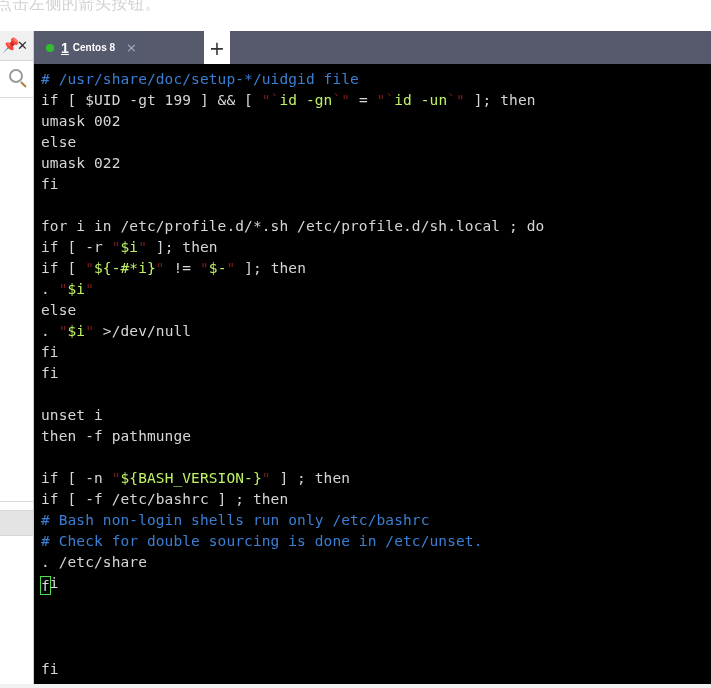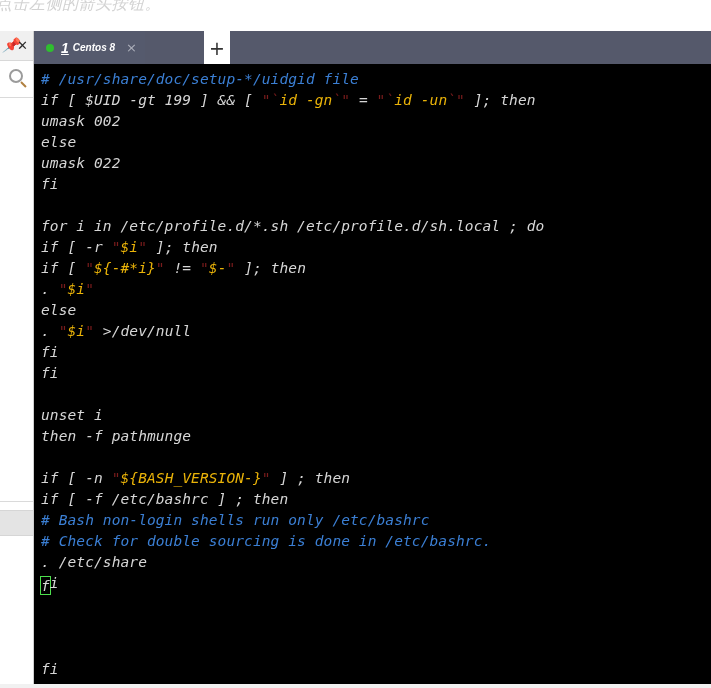--- a/index.html
+++ b/index.html
@@ -7,21 +7,20 @@
     padding: 0;
     background: #ffffff;
   }
   #app {
     position: relative;
     width: 711px;
     height: 688px;
     overflow: hidden;
     background: #f0f0f0;
     font-family: "Liberation Sans", sans-serif;
-    font-style: italic;
   }
 
   
   #hint-strip {
     position: absolute;
     left: 0; top: 0;
     width: 711px; height: 31px;
     background: #ffffff;
     overflow: hidden;
   }
@@ -177,21 +176,21 @@
     height: 21px;
     line-height: 21px;
     font-family: "DejaVu Sans Mono", monospace;
     font-size: 14.5px;
     color: #d6d6d6;
     white-space: pre;
     letter-spacing: 0.1px;
   }
   .c-comment { color: #3b7fd4; margin-top: 10px; }
   .c-string  { color: #7a1c1c; }
-  .c-var     { color: #eab308; }
+  .c-var     { color: #bef264; }
   .c-plain   { color: #d6d6d6; }
 
   .cursor-box {
     display: inline-block;
     border: 1px solid #4ddf4d;
     box-sizing: border-box;
     padding: 0 0px;
     margin: 0 -1px;
     line-height: 19px;
     height: 19px;
@@ -258,21 +257,21 @@
         <div class="term-line"><span class="c-plain">. </span><span class="c-string">"</span><span class="c-var">$i</span><span class="c-string">"</span><span class="c-plain"> &gt;/dev/null</span></div>
         <div class="term-line"><span class="c-plain">fi</span></div>
         <div class="term-line"><span class="c-plain">fi</span></div>
         <div class="term-line">&nbsp;</div>
         <div class="term-line"><span class="c-plain">unset i</span></div>
         <div class="term-line"><span class="c-plain">then -f pathmunge</span></div>
         <div class="term-line">&nbsp;</div>
         <div class="term-line"><span class="c-plain">if [ -n </span><span class="c-string">"</span><span class="c-var">${BASH_VERSION-}</span><span class="c-string">"</span><span class="c-plain"> ] ; then</span></div>
         <div class="term-line"><span class="c-plain">if [ -f /etc/bashrc ] ; then</span></div>
         <div class="term-line"><span class="c-comment"># Bash non-login shells run only /etc/bashrc</span></div>
-        <div class="term-line"><span class="c-comment"># Check for double sourcing is done in /etc/bashrc.</span></div>
+        <div class="term-line"><span class="c-comment"># Check for double sourcing is done in /etc/unset.</span></div>
         <div class="term-line"><span class="c-plain">. /etc/share</span></div>
         <div class="term-line"><span class="cursor-box">f</span><span class="c-plain">i</span></div>
       </div>
     <div id="status-line">
         <div class="term-line c-plain">fi</div>
         <div class="term-line c-plain">39 substitutions on 39 lines</div>
       </div>
 
   </div>
 

